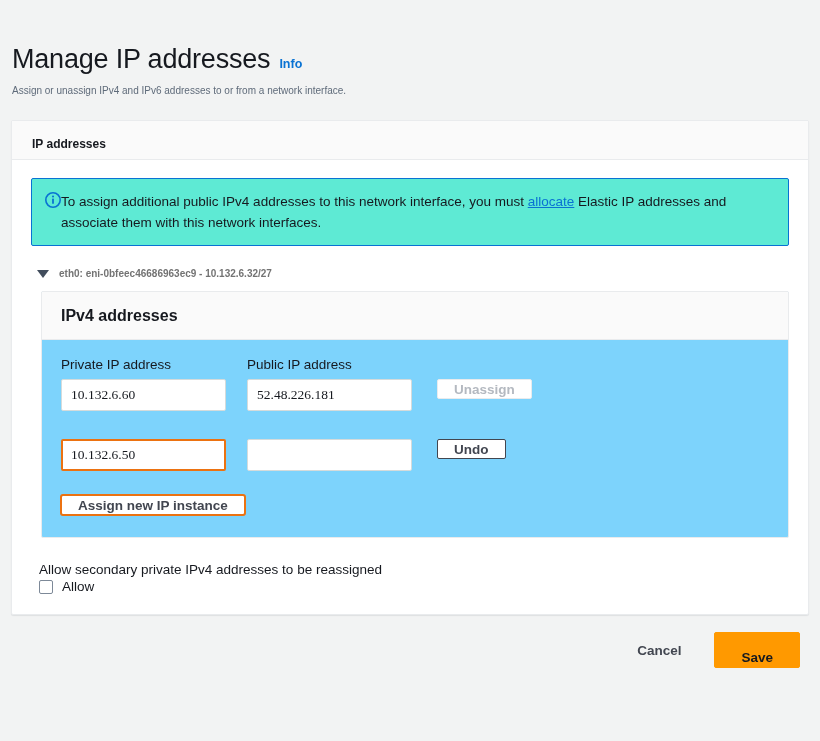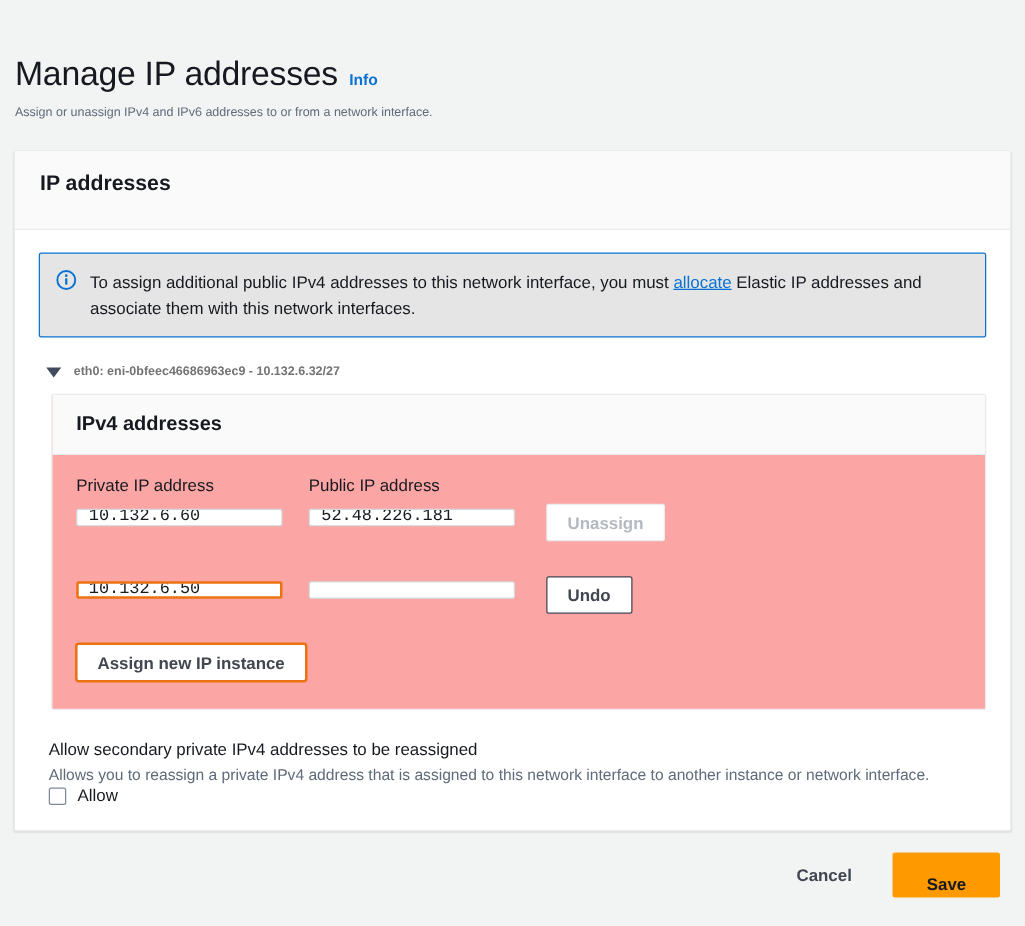--- a/index.html
+++ b/index.html
@@ -30,32 +30,32 @@
 
   
   .card {
     margin: 20px 11px 0 11px;
     background: #ffffff;
     border: 1px solid #e9ebed;
     border-radius: 2px;
     box-shadow: 0 1px 1px 0 rgba(0,28,36,.08);
   }
   .card-header {
-    padding: 16px 20px 26px 20px;
+    padding: 16px 20px 8px 20px;
     background: #fafafa;
     border-bottom: 1px solid #e9ebed;
-    font-size: 17px; font-weight: 700; color: #16191f;
+    font-size: 12px; font-weight: 700; color: #16191f;
   }
   .card-body { padding: 18px 19px 20px 19px; }
 
   
   .alert {
-    display: flex; gap: 11px;
+    display: flex; 
     border: 1px solid #0972d3;
-    background: #e5e5e5;
+    background: #5eead4;
     border-radius: 2px;
     padding: 12px 14px 12px 13px;
     margin-bottom: 22px;
   }
   .alert-icon { flex: 0 0 auto; margin-top: 1px; }
   .alert-text {
     font-size: 13.5px; line-height: 21px; color: #16191f;
     max-width: 715px;
   }
   .alert-text a { color: #0972d3; text-decoration: underline; cursor: pointer; }
@@ -72,48 +72,48 @@
     border-right: 6px solid transparent;
     border-top: 8px solid #414d5c;
   }
   .eni-label { font-size: 10px; font-weight: 700; color: #737373; }
 
   
   .panel {
     margin-left: 10px;
     border: 1px solid #e9ebed;
     border-radius: 2px;
-    background: #fca5a5;
+    background: #7dd3fc;
   }
   .panel-header {
     padding: 15px 19px 14px 19px;
     background: #fafafa;
     border-bottom: 1px solid #e9ebed;
     font-size: 16px; font-weight: 700; color: #16191f;
   }
   .panel-body { padding: 17px 19px 22px 19px; }
 
   .form-grid { display: grid; grid-template-columns: 170px 16px 170px 20px auto; }
   .col-label {
     font-size: 13.5px; color: #16191f; padding-bottom: 7px;
   }
   .field {
-    height: 14px; width: 165px;
+    height: 32px; width: 165px;
     border: 1px solid #d5dbdb; border-radius: 2px;
     background: #fff;
-    font-family: Liberation Mono, monospace;
+    font-family: Liberation Serif, serif;
     font-size: 13.5px; color: #16191f;
     padding: 0 9px;
     outline: none;
   }
   .field.focused { border: 2px solid #ec7211; padding: 0 8px; }
   .row-gap { height: 28px; }
 
   .btn {
-    height: 30px;
+    height: 20px;
     font-family: "Liberation Sans", sans-serif;
     font-size: 13.5px; font-weight: 700;
     border-radius: 2px;
     background: #fff;
     cursor: pointer;
     padding: 0 16px;
   }
   .btn-normal { border: 1px solid #424650; color: #424650; }
   .btn-disabled { border: 1px solid #e9ebed; color: #b4b9c0; cursor: default; }
   .btn-focus-ring { border: 1px solid #d5dbdb; color: #424650; outline: 2px solid #ec7211; outline-offset: -1px; }
@@ -231,21 +231,20 @@
 
           <div class="assign-wrap">
             <button class="btn btn-focus-ring">Assign new IP instance</button>
           </div>
 
         </div>
       </div>
 
       <div class="allow-section">
         <div class="allow-title">Allow secondary private IPv4 addresses to be reassigned</div>
-        <div class="allow-desc">Allows you to reassign a private IPv4 address that is assigned to this network interface to another instance or network interface.</div>
         <div class="allow-check">
           <span class="checkbox"></span>
           <span class="allow-label">Allow</span>
         </div>
       </div>
 
     </div>
   </div>
 
   <div class="footer">

